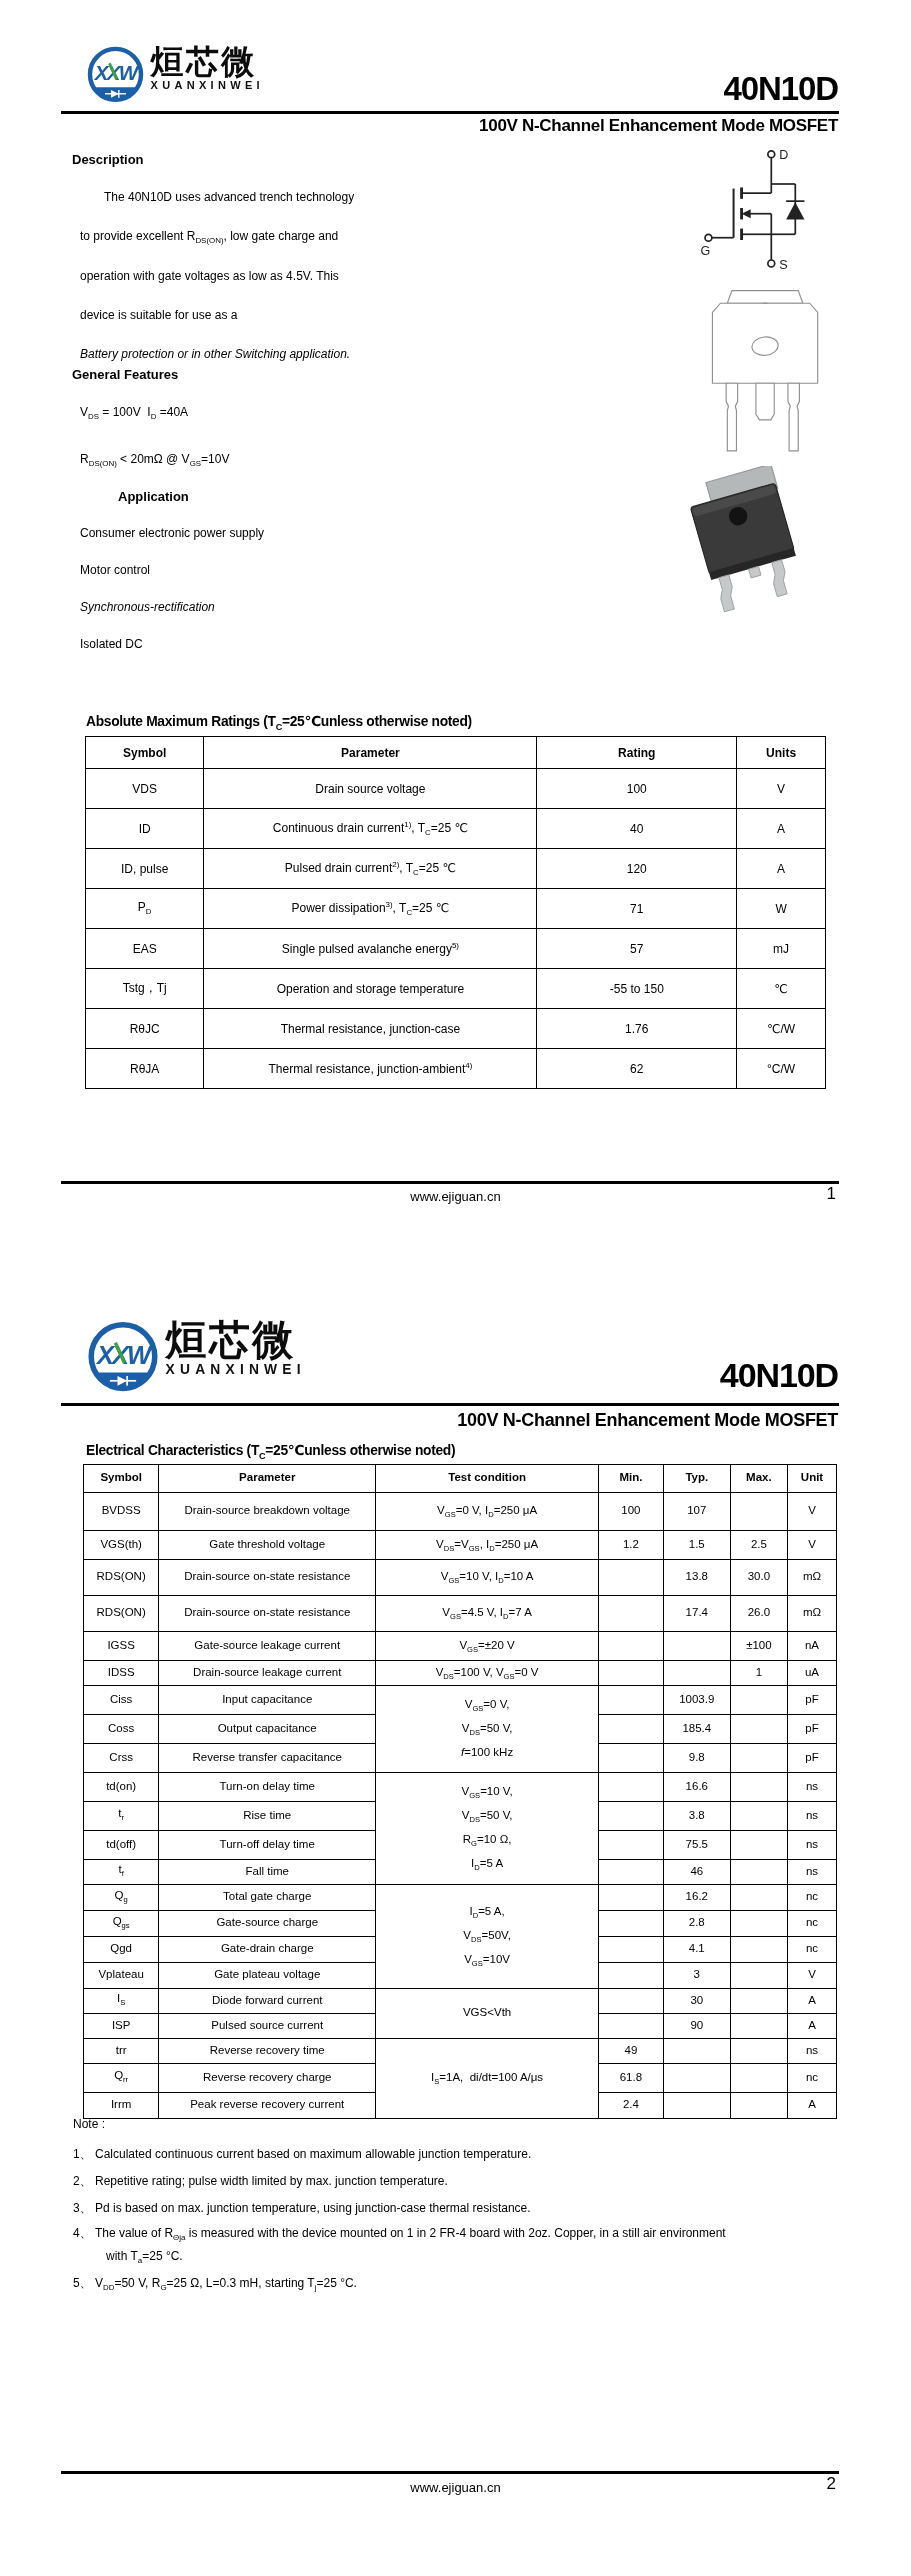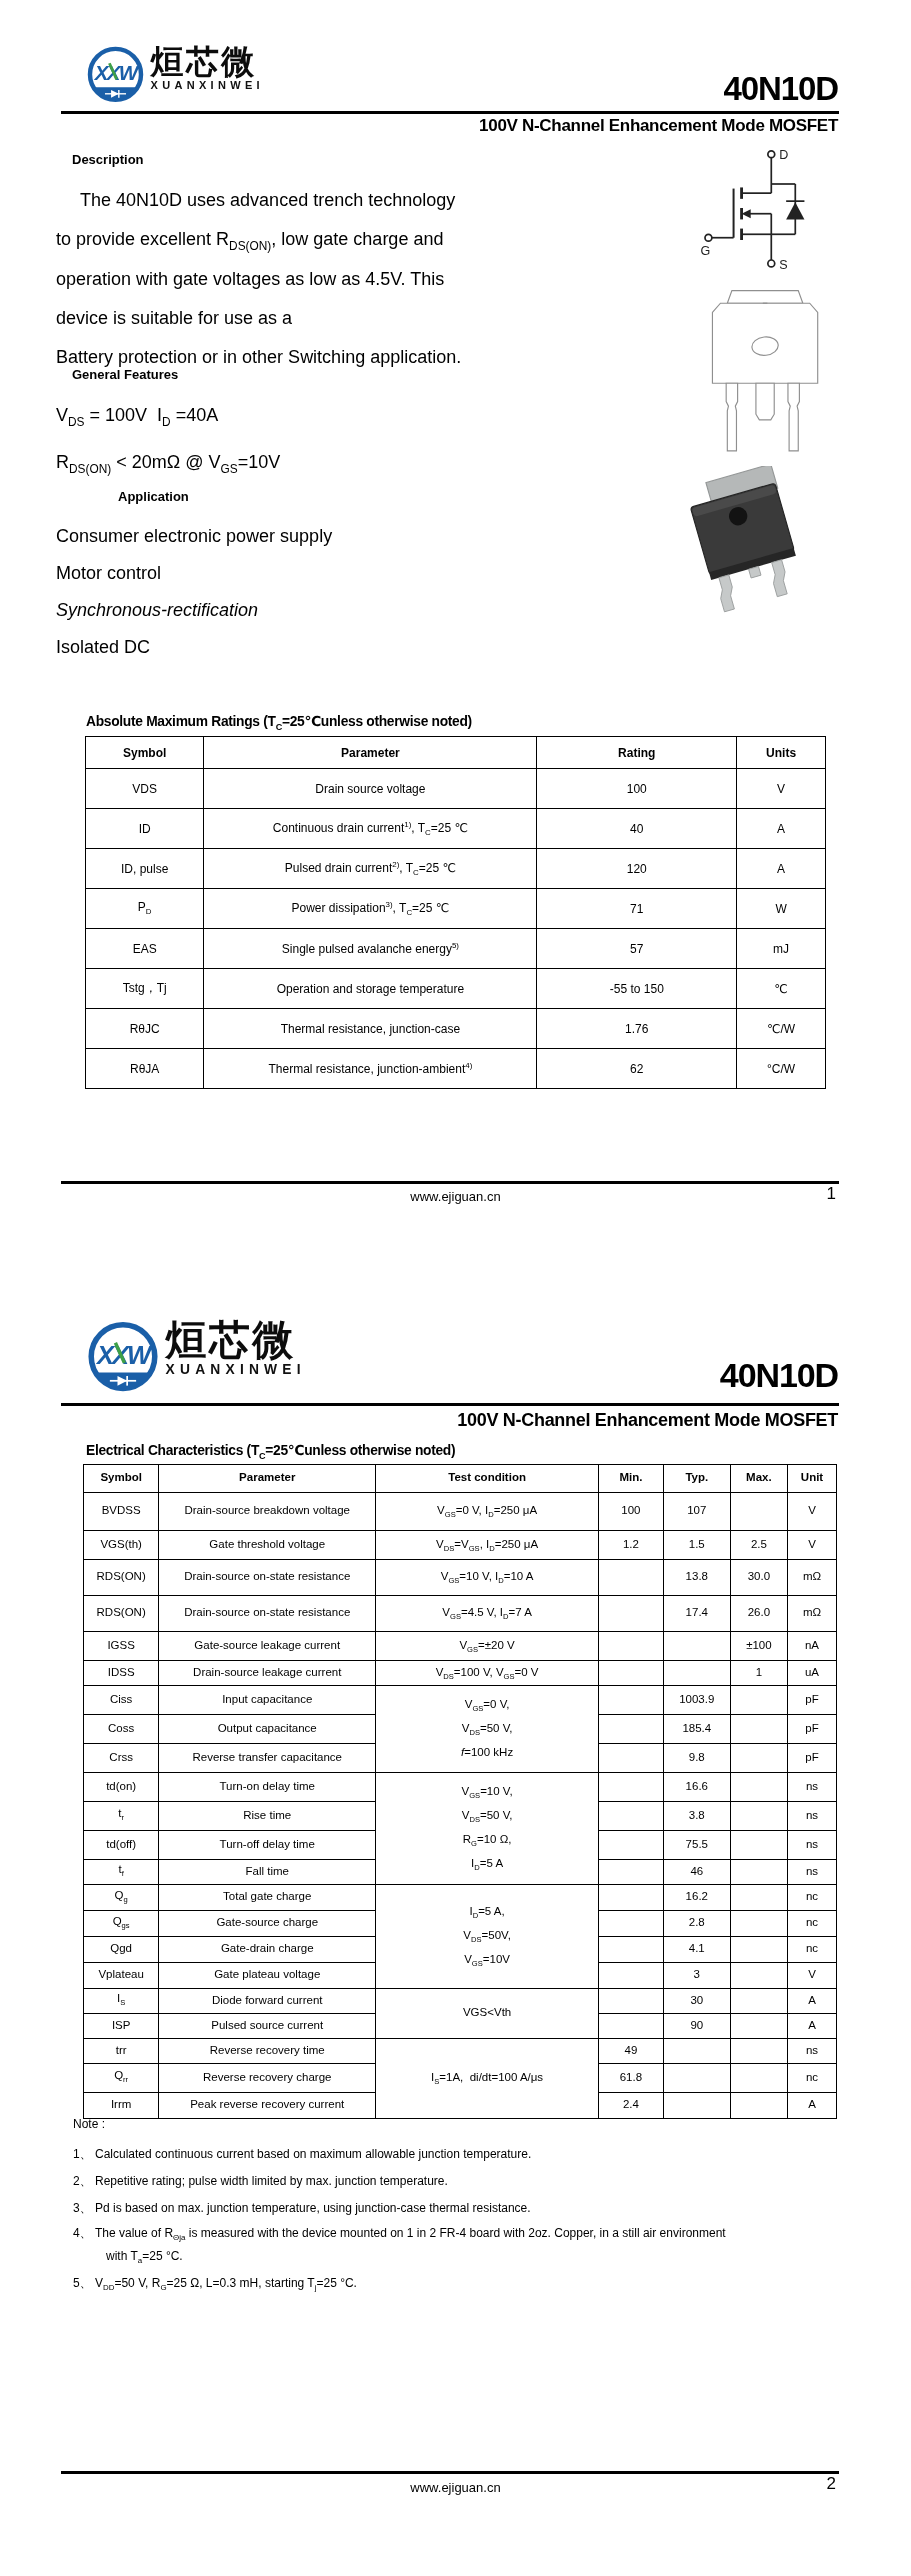--- a/index.html
+++ b/index.html
@@ -16,21 +16,21 @@
   .logo-lg .logo-cn{font-size:41px;}
   .logo-lg .logo-en{font-size:13.8px;letter-spacing:5.2px;}
 
   
   .part-title{position:absolute;right:73px;font-size:33px;font-weight:bold;letter-spacing:-1.1px;line-height:1;}
   .rule{position:absolute;left:61px;width:778px;height:3.4px;background:#000;}
   .subtitle{position:absolute;right:73px;font-size:17px;font-weight:bold;letter-spacing:-0.3px;line-height:1.1;}
 
   
   .sec-head{position:absolute;left:72px;font-size:13px;font-weight:bold;}
-  .bline{position:absolute;left:56px;font-size:18px;white-space:nowrap;text-align:right;}
+  .bline{position:absolute;left:80px;font-size:12px;white-space:nowrap;text-align:right;}
   .desc-0{padding-left:24px;}
   sub{font-size:66%;}
   sup{font-size:66%;}
 
   
   .tbl-title{position:absolute;left:86px;font-size:13.8px;font-weight:bold;letter-spacing:-0.3px;}
   table.dtable{border-collapse:collapse;table-layout:fixed;border:1.7px solid #000;}
   .dtable th,.dtable td{border:1.1px solid #000;border-top-width:1.7px;border-bottom-width:1.7px;
       text-align:center;vertical-align:middle;padding:0 3.4px;overflow:hidden;}
   .dtable th{font-weight:bold;}
@@ -74,21 +74,21 @@
 
   <div class="part-title" style="top:72px;">40N10D</div>
   <div class="rule" style="top:111px;"></div>
   <div class="subtitle" style="top:117px;">100V N-Channel Enhancement Mode MOSFET</div>
 
   <div class="sec-head" style="top:152px;">Description</div>
   <div class="bline desc-0" style="top:190px;">The  40N10D  uses advanced trench technology</div>
   <div class="bline" style="top:229px;">to provide excellent R<sub>DS(ON)</sub>, low gate charge and</div>
   <div class="bline" style="top:269px;">operation with gate voltages as low as 4.5V. This</div>
   <div class="bline" style="top:308px;">device is suitable for use as a</div>
-  <div class="bline" style="top:347px;">Battery protection or in other Switching application.</div>
+  <div class="bline" style="top:347px;font-style:italic;">Battery protection or in other Switching application.</div>
 
   <div class="sec-head" style="top:367px;">General Features</div>
   <div class="bline" style="top:405px;">V<sub>DS</sub> = 100V&nbsp;&nbsp;I<sub>D</sub> =40A</div>
   <div class="bline" style="top:452px;">R<sub>DS(ON)</sub> &lt; 20mΩ @ V<sub>GS</sub>=10V</div>
 
   <div class="sec-head" style="top:489px;margin-left:46px;">Application</div>
   <div class="bline" style="top:526px;">Consumer electronic power supply</div>
   <div class="bline" style="top:563px;">Motor control</div>
   <div class="bline" style="top:600px;font-style:italic;">Synchronous-rectification</div>
   <div class="bline" style="top:637px;">Isolated DC</div>

